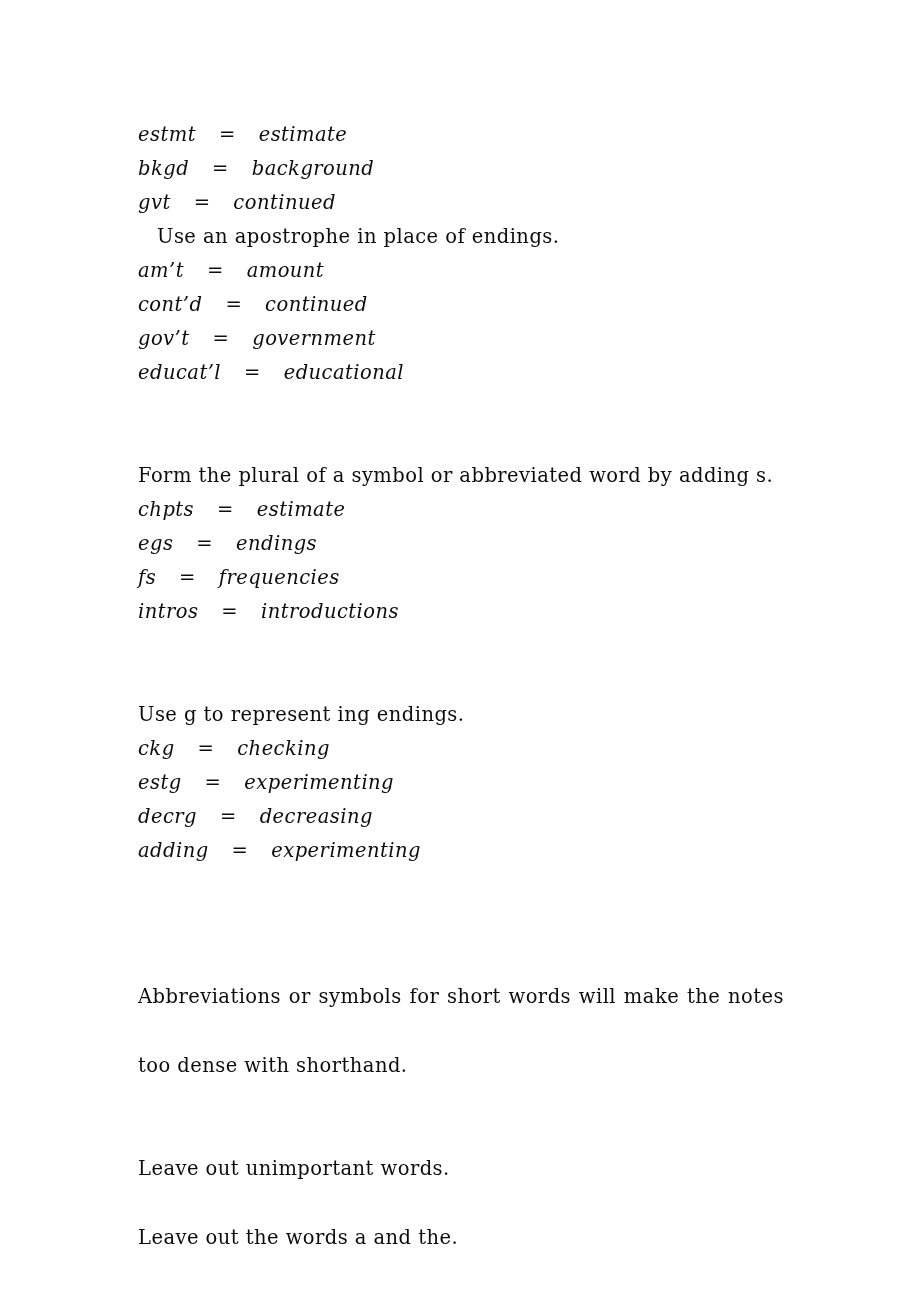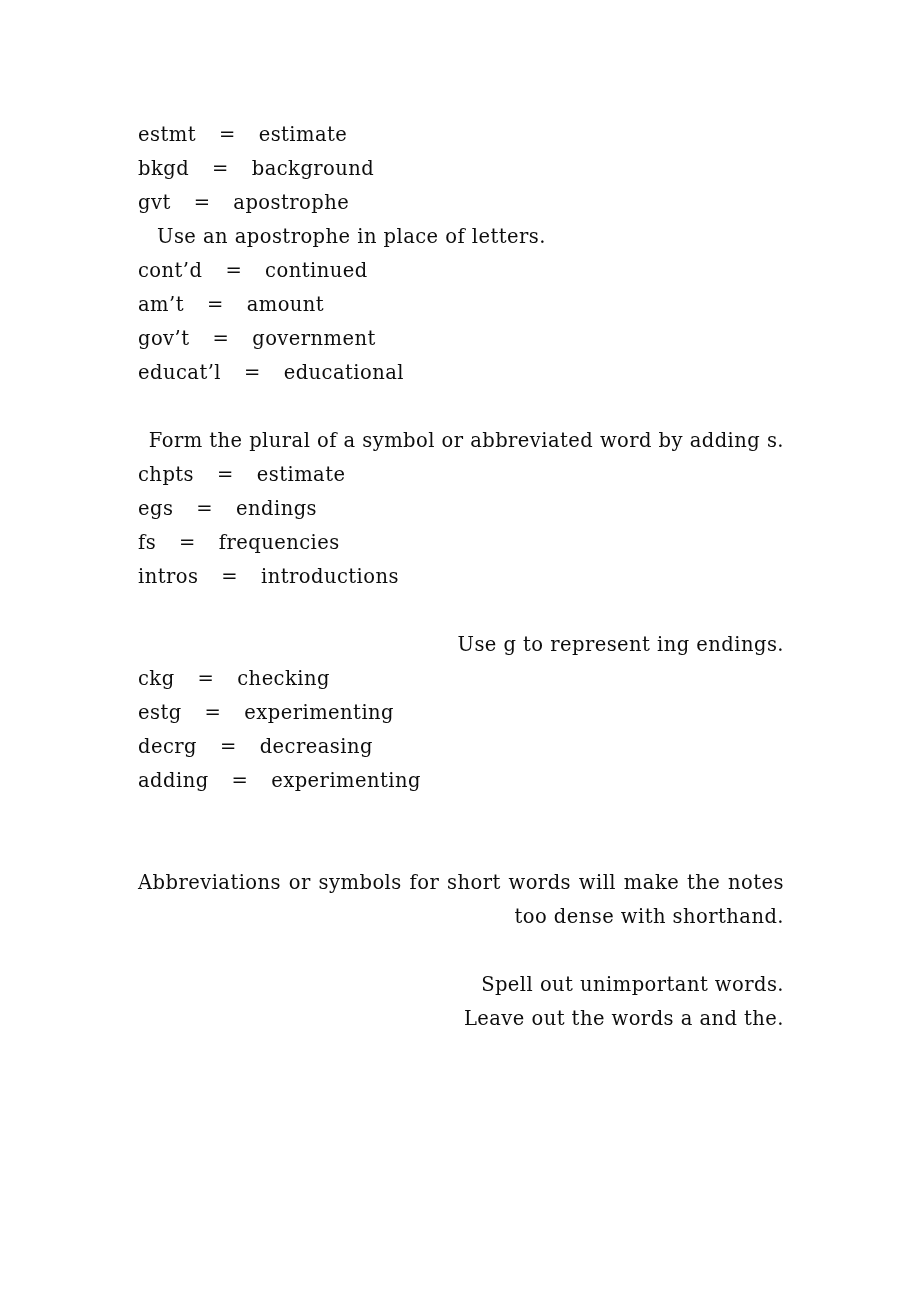--- a/index.html
+++ b/index.html
@@ -42,54 +42,57 @@
     color: #0d0d0d;
     min-height: 34px;
   }
 
   
   .line.justify {
     white-space: normal;
     text-align: justify;
     text-align-last: justify;
     word-spacing: 0.5px;
+    margin-top: 44px;
   }
 
   .line.flow {
     white-space: normal;
-    text-align: right;
+    text-align: left;
+    margin-top: 35px;
   }
 
   .line.indent {
     padding-left: 19px;
   }
 
   .spacer {
     display: block;
     height: 34px;
   }
 
   
   .line.pair {
     white-space: pre;
     word-spacing: 1px;
+    font-style: italic;
   }
 </style>
 </head>
 <body>
 
 <div id="page">
   <div id="doc-body">
       <div class="block">
         <span class="line pair">estmt   =   estimate</span>
         <span class="line pair">bkgd   =   background</span>
-        <span class="line pair">gvt   =   apostrophe</span>
-        <span class="line indent">Use an apostrophe in place of letters.</span>
+        <span class="line pair">gvt   =   continued</span>
+        <span class="line indent">Use an apostrophe in place of endings.</span>
+        <span class="line pair">am’t   =   amount</span>
         <span class="line pair">cont’d   =   continued</span>
-        <span class="line pair">am’t   =   amount</span>
         <span class="line pair">gov’t   =   government</span>
         <span class="line pair">educat’l   =   educational</span>
       </div>
       <span class="spacer"></span>
       <div class="block">
         <span class="line flow">Form the plural of a symbol or abbreviated word by adding s.</span>
         <span class="line pair">chpts   =   estimate</span>
         <span class="line pair">egs   =   endings</span>
         <span class="line pair">fs   =   frequencies</span>
         <span class="line pair">intros   =   introductions</span>
@@ -103,18 +106,18 @@
         <span class="line pair">adding   =   experimenting</span>
       </div>
       <span class="spacer"></span>
       <span class="spacer"></span>
       <div class="block">
         <span class="line justify">Abbreviations or symbols for short words will make the notes</span>
         <span class="line flow">too dense with shorthand.</span>
       </div>
       <span class="spacer"></span>
       <div class="block">
-        <span class="line flow">Spell out unimportant words.</span>
+        <span class="line flow">Leave out unimportant words.</span>
         <span class="line flow">Leave out the words a and the.</span>
       </div>
       <span class="spacer"></span>
     </div>
 </div>
 
 </body></html>

